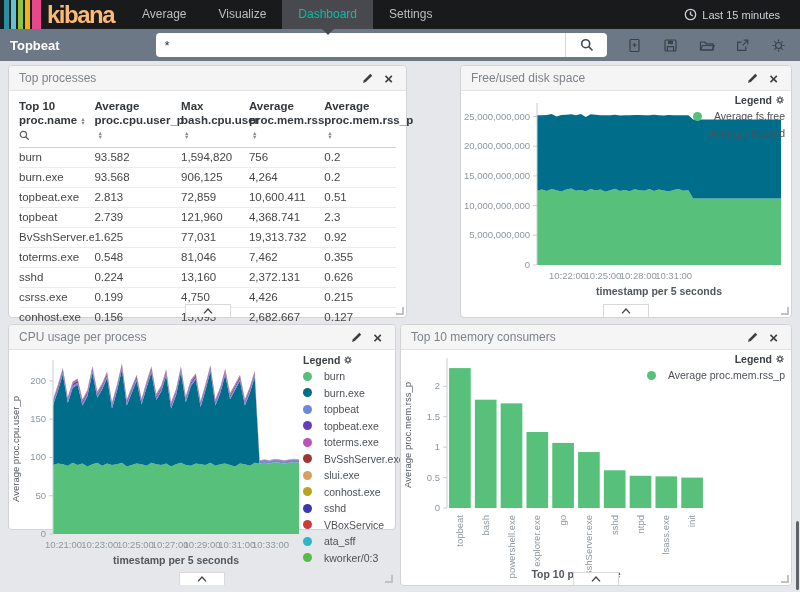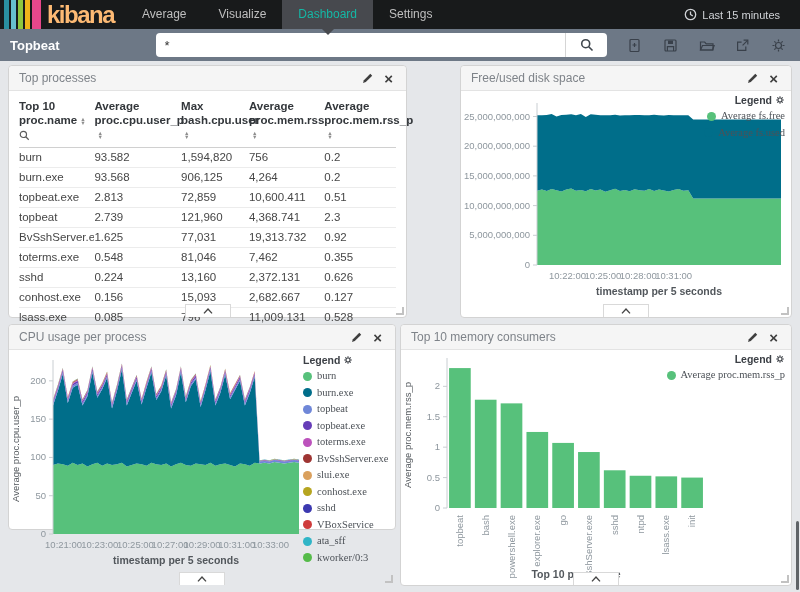--- a/index.html
+++ b/index.html
@@ -54,21 +54,21 @@
       white-space:nowrap; overflow:hidden; }
   .sort { display:inline-block; vertical-align:middle; margin-left:3px; color:#8d8d8d; font-size:5.5px; line-height:4px; }
   .sort span { display:block; }
   .th-mag { margin-top:3px; cursor:pointer; }
 
   
   .legend { display:flex; flex-direction:column; align-items:flex-start; font-size:10.5px; color:#4c5157; }
   .legend-float { position:absolute; top:3px; right:6px; z-index:2; align-items:flex-end; }
   .legend-float .legend-item { align-self:flex-end; }
   .legend-title { font-weight:bold; color:#3c4046; display:flex; align-items:center; gap:3px; margin-bottom:2px; }
-  .legend-item { display:flex; align-items:center; gap:5px; line-height:16.5px; cursor:pointer; white-space:nowrap;font-family:Liberation Serif, serif; }
+  .legend-item { display:flex; align-items:center; gap:12px; line-height:16.5px; cursor:pointer; white-space:nowrap; }
   .legend-dot { width:9px; height:9px; border-radius:50%; flex:0 0 9px; }
 
   .cpu-flex { display:flex; }
   .cpu-legend-col { width:90px; padding-top:4px; }
 
   svg text { font-family:"Liberation Sans", sans-serif; }
 
   .scroll-thumb { position:absolute; right:1px; top:521px; width:3px; height:69px; background:#5f6367; border-radius:2px; }
 </style>
 </head>
@@ -229,20 +229,27 @@
                 <td>81,046</td>
                 <td>7,462</td>
                 <td>0.355</td>
               </tr>
               <tr>
                 <td>sshd</td>
                 <td>0.224</td>
                 <td>13,160</td>
                 <td>2,372.131</td>
                 <td>0.626</td>
+              </tr>
+              <tr>
+                <td>csrss.exe</td>
+                <td>0.199</td>
+                <td>4,750</td>
+                <td>4,426</td>
+                <td>0.215</td>
               </tr>
               <tr>
                 <td>conhost.exe</td>
                 <td>0.156</td>
                 <td>15,093</td>
                 <td>2,682.667</td>
                 <td>0.127</td>
               </tr>
               <tr>
                 <td>lsass.exe</td>

